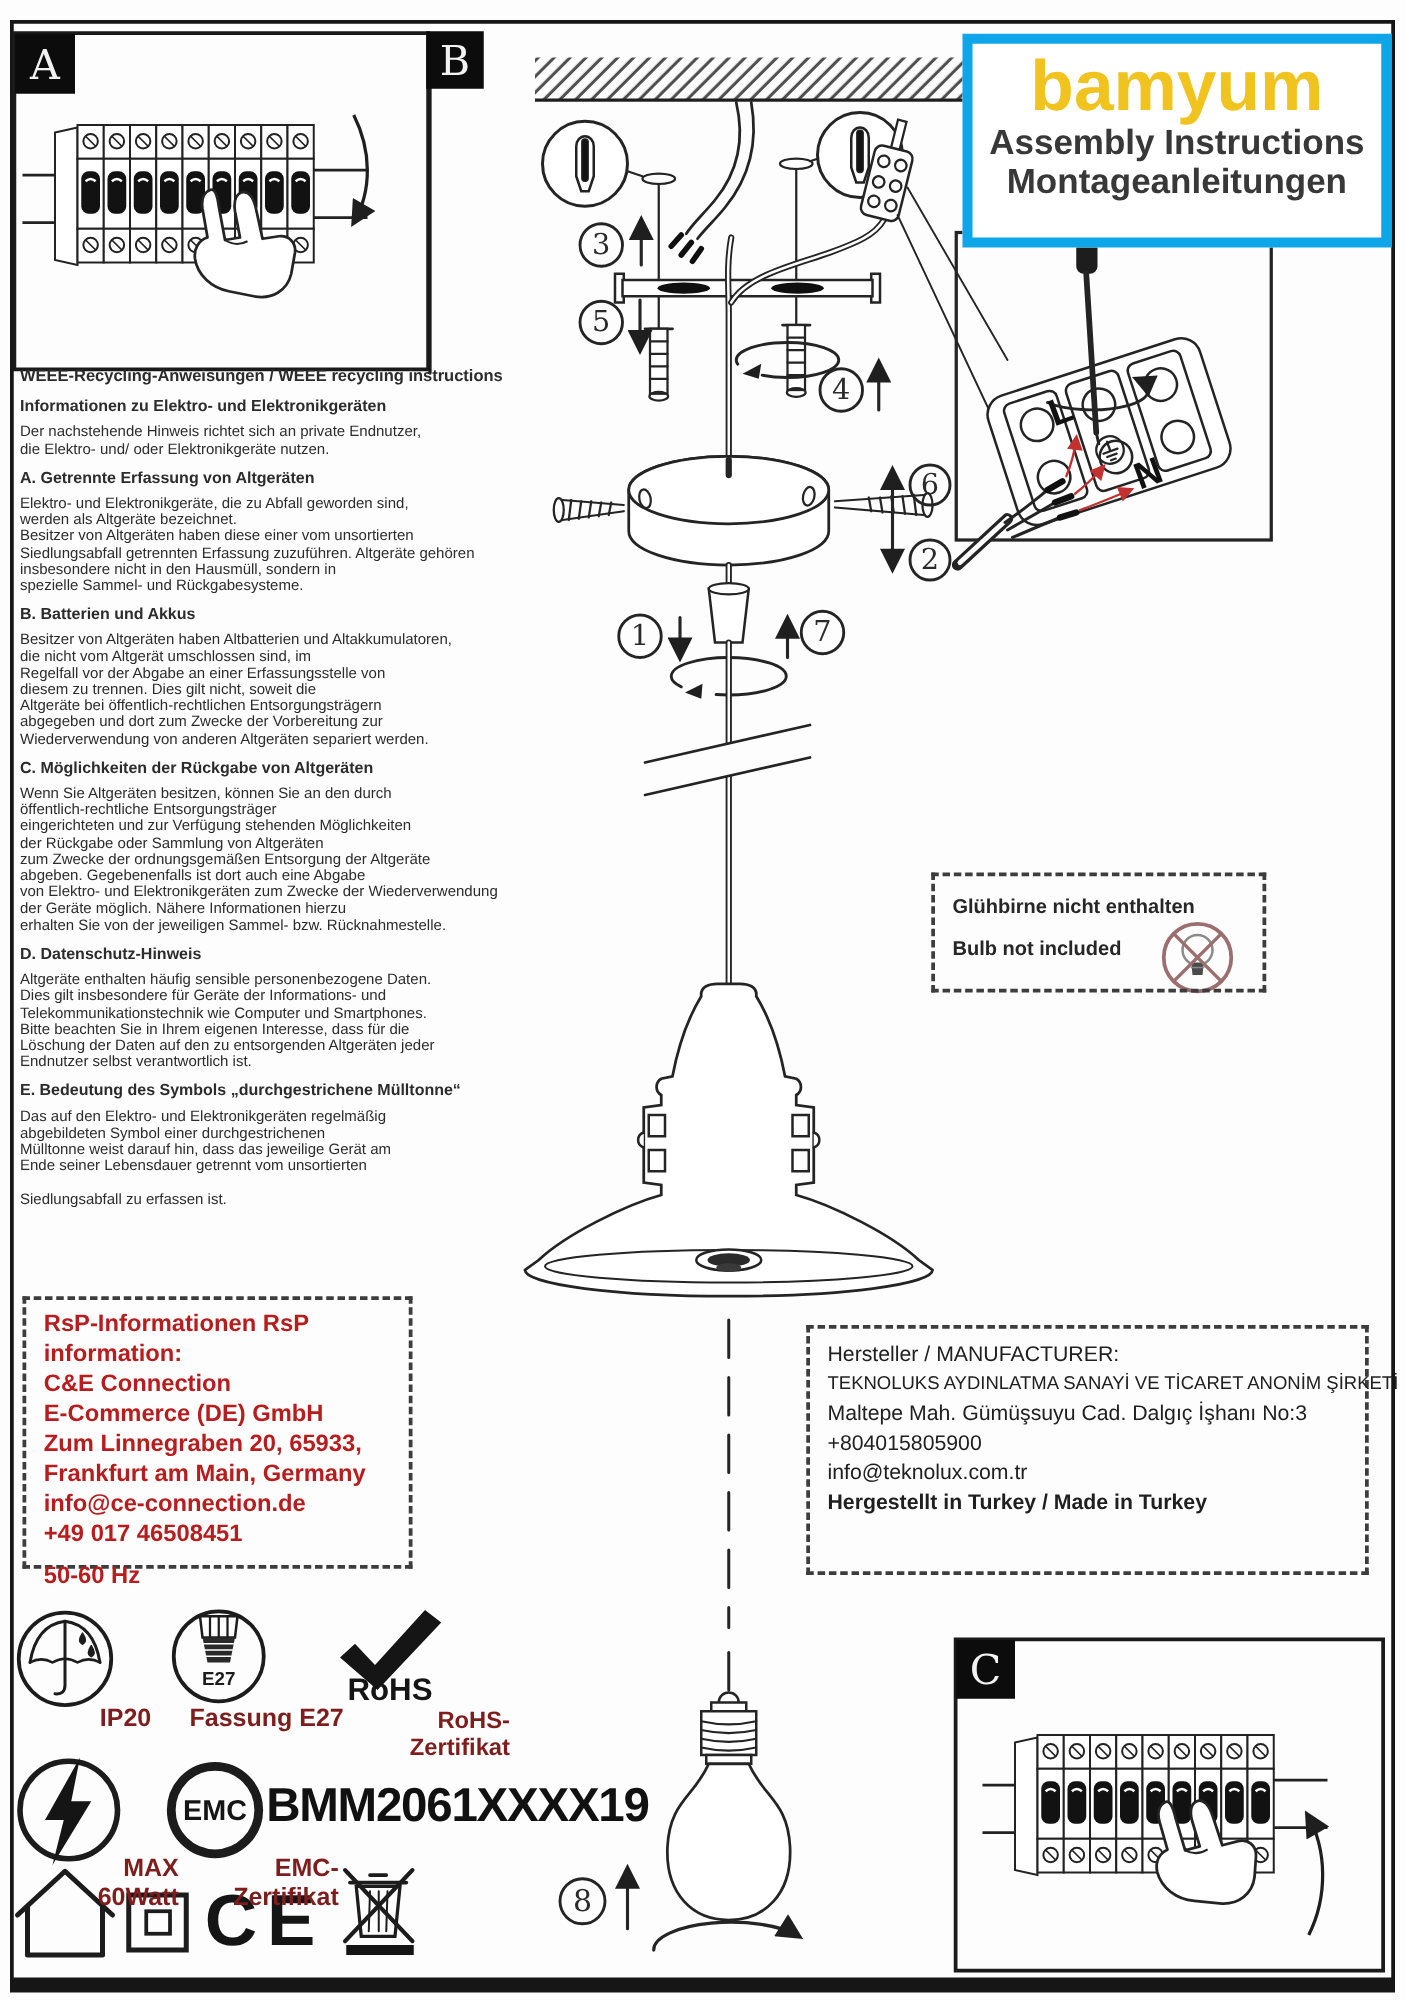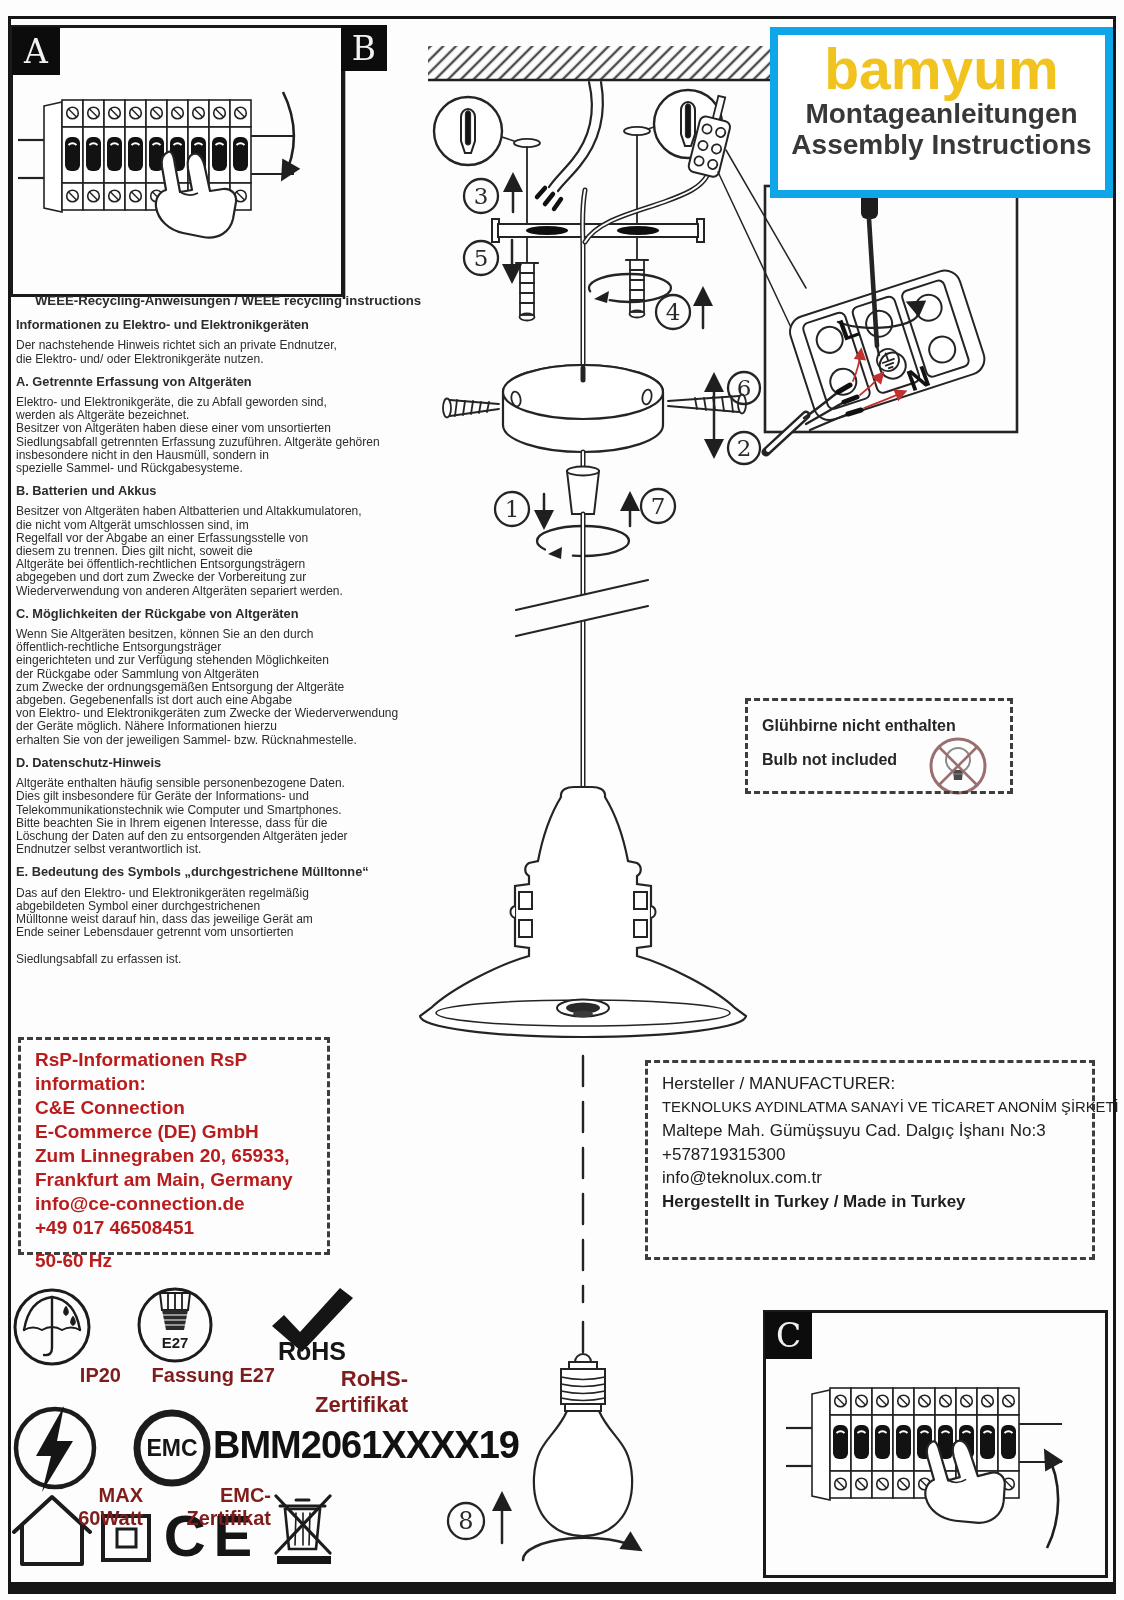--- a/index.html
+++ b/index.html
@@ -12,21 +12,21 @@
   .panel-label{position:absolute;background:#0c0c0c;color:#f2f2f2;display:flex;
         align-items:center;justify-content:center;font-family:"DejaVu Serif",serif;
         font-size:33px;font-weight:400;}
   #panel-a-box{position:absolute;left:10px;top:25px;width:328px;height:266px;border:3px solid #1a1a1a;}
   #panel-c-box{position:absolute;left:763px;top:1310px;width:339px;height:262px;border:3px solid #1a1a1a;}
   #logo-box{position:absolute;left:770px;top:27px;width:343px;height:171px;border:8px solid #0ea5e9;
         background:#fff;text-align:center;box-sizing:border-box;}
   #brand{font-size:57px;font-weight:bold;letter-spacing:0px;line-height:1.02;margin-top:5px;}
   .subtitle{font-size:28px;font-weight:bold;color:#383838;line-height:1.12;}
   #weee{position:absolute;left:16px;top:294px;width:424px;font-size:12px;line-height:13.2px;color:#2c2c2c;}
-  #weee .t{font-weight:bold;font-size:13.2px;margin-bottom:11px;text-align:center;}
+  #weee .t{font-weight:bold;font-size:13.2px;margin-bottom:11px;}
   #weee .h{font-weight:bold;font-size:12.8px;margin:9px 0 8px;}
   #weee .b{white-space:pre-line;}
   .dashed-box{position:absolute;border:3px dashed #3d3d3d;box-sizing:border-box;background:transparent;}
   #bulb-notice{left:745px;top:698px;width:268px;height:96px;padding:8px 0 0 14px;}
   #bulb-notice .line{font-size:16px;font-weight:bold;color:#262626;line-height:34px;}
   #rsp-box{left:18px;top:1037px;width:312px;height:218px;padding:8px 0 0 14px;}
   #rsp-box .line{font-size:19px;font-weight:bold;color:#b91c1c;line-height:24px;}
   #rsp-box .freq{margin-top:9px;}
   #mfr-box{left:645px;top:1060px;width:450px;height:200px;padding:9px 0 0 14px;}
   #mfr-box .line{font-size:17px;font-weight:normal;color:#202020;line-height:23.5px;white-space:nowrap;}
@@ -397,22 +397,22 @@
 
   <div id="panel-a-box" class="abs"></div>
   <div id="panel-c-box" class="abs"></div>
 
   <div class="panel-label" style="left:12px;top:27px;width:48px;height:48px;">A</div>
   <div class="panel-label" style="left:341px;top:25px;width:46px;height:46px;">B</div>
   <div class="panel-label" style="left:765px;top:1312px;width:47px;height:47px;">C</div>
 
   <div id="logo-box">
     <div id="brand" style="color:#f0c31f;">bamyum</div>
+    <div class="subtitle">Assembly Instructions</div>
     <div class="subtitle">Montageanleitungen</div>
-    <div class="subtitle">Assembly Instructions</div>
   </div>
 
   <div id="weee">
     <div class="t">WEEE-Recycling-Anweisungen / WEEE recycling instructions</div>
     <div class="h">Informationen zu Elektro- und Elektronikgeräten</div>
     <div class="b">Der nachstehende Hinweis richtet sich an private Endnutzer,
  die Elektro- und/ oder Elektronikgeräte nutzen.</div>
     <div class="h">A. Getrennte Erfassung von Altgeräten</div>
     <div class="b">Elektro- und Elektronikgeräte, die zu Abfall geworden sind,
  werden als Altgeräte bezeichnet.
@@ -467,25 +467,25 @@
     <div class="line">Frankfurt am Main, Germany</div>
     <div class="line">info@ce-connection.de</div>
     <div class="line">+49 017 46508451</div>
     <div class="line freq">50-60 Hz</div>
   </div>
 
   <div id="mfr-box" class="dashed-box">
     <div class="line">Hersteller / MANUFACTURER:</div>
     <div class="line">TEKNOLUKS AYDINLATMA SANAYİ VE TİCARET ANONİM ŞİRKETİ</div>
     <div class="line">Maltepe Mah. Gümüşsuyu Cad. Dalgıç İşhanı No:3</div>
-    <div class="line">+578719315300</div>
+    <div class="line">+804015805900</div>
     <div class="line">info@teknolux.com.tr</div>
     <div class="made">Hergestellt in Turkey / Made in Turkey</div>
   </div>
 
   <div class="cert-label" style="left:12px;top:1364px;width:80px;">IP20</div>
   <div class="cert-label" style="left:106px;top:1364px;width:140px;">Fassung E27</div>
-  <div class="cert-label" style="left:243px;top:1366px;width:136px;font-size:22px;">RoHS-Zertifikat</div>
+  <div class="cert-label" style="left:243px;top:1366px;width:136px;font-size:19px;">RoHS-Zertifikat</div>
   <div class="cert-label" style="left:2px;top:1484px;width:112px;">MAX 60Watt</div>
   <div class="cert-label" style="left:112px;top:1484px;width:130px;">EMC-Zertifikat</div>
   <div id="model-code">BMM2061XXXX19</div>
 
 </div>
 
 </body></html>

